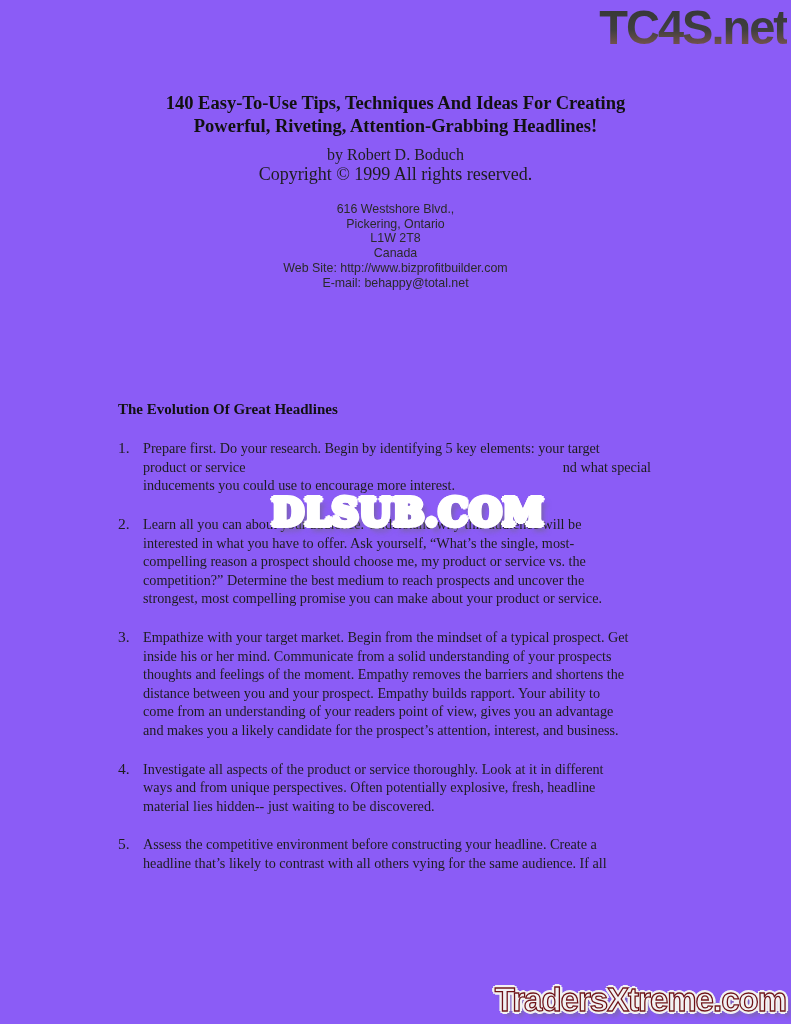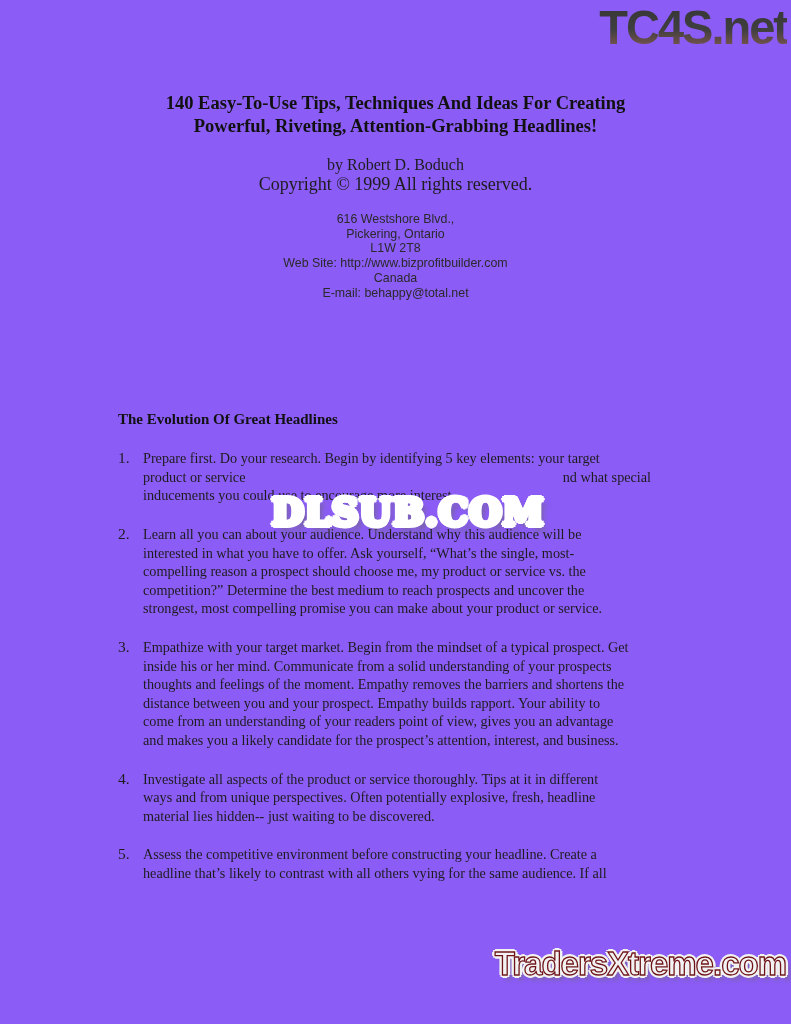--- a/index.html
+++ b/index.html
@@ -15,21 +15,21 @@
     font-size:47px;letter-spacing:-2px;line-height:50px;
     background:linear-gradient(180deg,#353535 0%,#3f3f3f 55%,#8f5c55 100%);
     -webkit-background-clip:text;background-clip:text;color:transparent;
     transform:scaleY(1.04);
   }
   
   .header{ text-align:center; }
   .title{
     margin-top:92px;font-weight:700;font-size:18.5px;line-height:23px;color:#111;
   }
-  .byline{ margin-top:17px;font-size:16px;line-height:19px; }
+  .byline{ margin-top:7px;font-size:16px;line-height:19px; }
   .copyright{ margin-top:2px;font-size:18px;line-height:17px; }
   .contact{
     margin-top:19px;font-family:"Liberation Sans",sans-serif;
     font-size:12.4px;line-height:14.7px;color:#2a2a2a;text-align:center;
   }
   
   .bodycol{ margin:110px 0 0 118px;width:556px; }
   .section-heading{ font-weight:700;font-size:15px;line-height:18px;color:#111; }
   .items{ margin-top:21px; }
   .item{ display:flex;margin-bottom:20px; }
@@ -54,21 +54,21 @@
     -webkit-background-clip:text;background-clip:text;color:transparent;
     text-shadow:
       -2px -2px 0 #ffffff, 2px -2px 0 #ffffff,
       -2px  2px 0 #ffffff, 2px  2px 0 #ffffff,
       -3px  0   0 #ffffff, 3px  0   0 #ffffff,
        0   -3px 0 #ffffff, 0    3px 0 #ffffff,
        5px  6px 5px rgba(105,105,105,0.55);
   }
   
   .bottom-logo{
-    position:absolute;right:5px;top:944px;
+    position:absolute;right:5px;top:980px;
     font-family:"Liberation Sans",sans-serif;font-weight:700;
     font-size:33px;letter-spacing:-1px;line-height:40px;
     background:linear-gradient(180deg,#e08388 0%,#cb545c 55%,#b4343f 100%);
     -webkit-background-clip:text;background-clip:text;color:transparent;
     -webkit-text-stroke:1.3px #6e1217;
     text-shadow:
       -2px -2px 0 #f2f2f2, 2px -2px 0 #f2f2f2,
       -2px  2px 0 #f2f2f2, 2px  2px 0 #f2f2f2,
       -3px  0   0 #f2f2f2, 3px  0   0 #f2f2f2,
        0   -3px 0 #f2f2f2, 0    3px 0 #f2f2f2,
@@ -87,22 +87,22 @@
       <div>140 Easy-To-Use Tips, Techniques And Ideas For Creating</div>
       <div>Powerful, Riveting, Attention-Grabbing Headlines!</div>
     </div>
     <div class="byline">by Robert D. Boduch</div>
     <div class="copyright">Copyright © 1999 All rights reserved.</div>
 
     <div class="contact">
       <div>616 Westshore Blvd.,</div>
       <div>Pickering, Ontario</div>
       <div>L1W 2T8</div>
+      <div>Canada</div>
       <div>Web Site: http://www.bizprofitbuilder.com</div>
-      <div>Canada</div>
       <div>E-mail: behappy@total.net</div>
     </div>
   </div>
 
   <div class="bodycol">
     <div class="section-heading">The Evolution Of Great Headlines</div>
 
     <div class="items">
 
       <div class="item">
@@ -131,21 +131,21 @@
         <div class="itext">Empathize with your target market. Begin from the mindset of a typical prospect. Get
 inside his or her mind. Communicate from a solid understanding of your prospects
 thoughts and feelings of the moment. Empathy removes the barriers and shortens the
 distance between you and your prospect. Empathy builds rapport. Your ability to
 come from an understanding of your readers point of view, gives you an advantage
 and makes you a likely candidate for the prospect’s attention, interest, and business.</div>
       </div>
 
       <div class="item">
         <span class="num">4.</span>
-        <div class="itext">Investigate all aspects of the product or service thoroughly. Tips at it in different
+        <div class="itext">Investigate all aspects of the product or service thoroughly. Look at it in different
 ways and from unique perspectives. Often potentially explosive, fresh, headline
 material lies hidden-- just waiting to be discovered.</div>
       </div>
 
       <div class="item">
         <span class="num">5.</span>
         <div class="itext">Assess the competitive environment before constructing your headline. Create a
 headline that’s likely to contrast with all others vying for the same audience. If all</div>
       </div>
 

